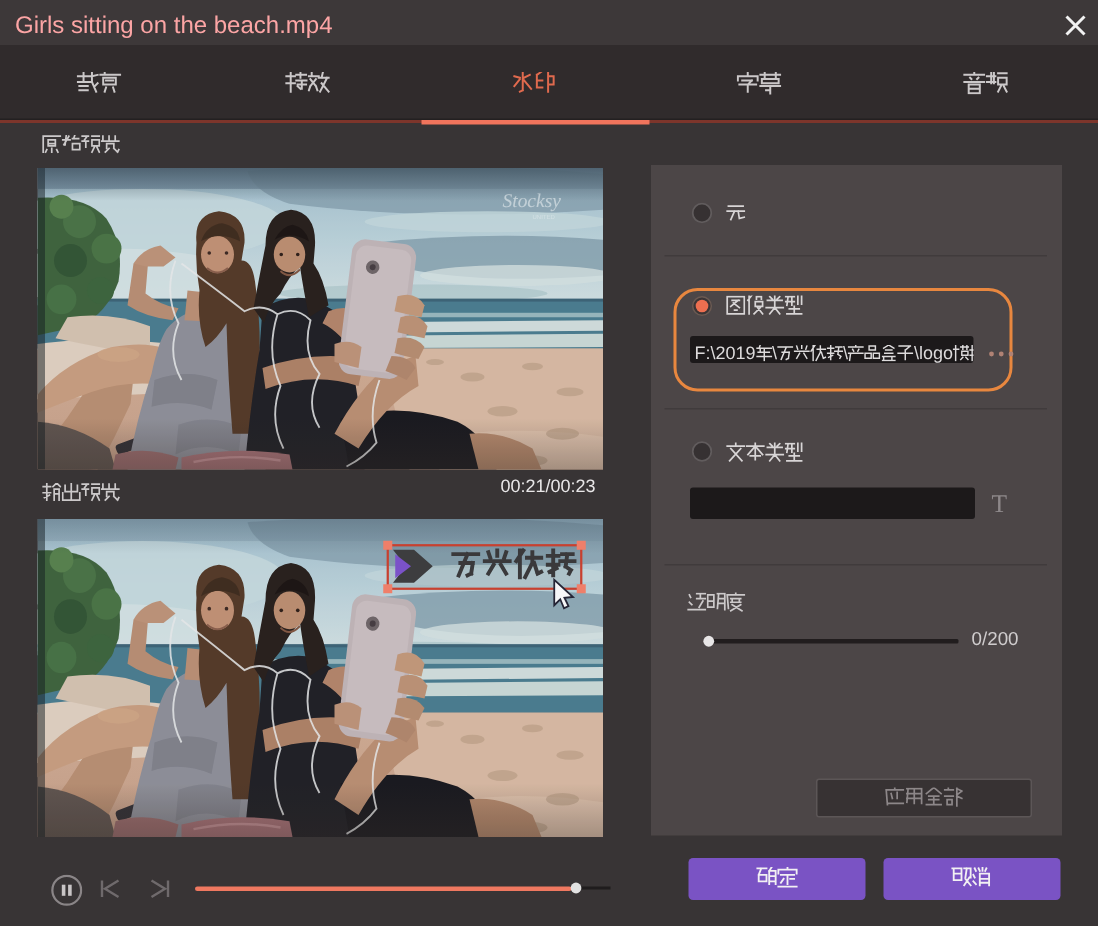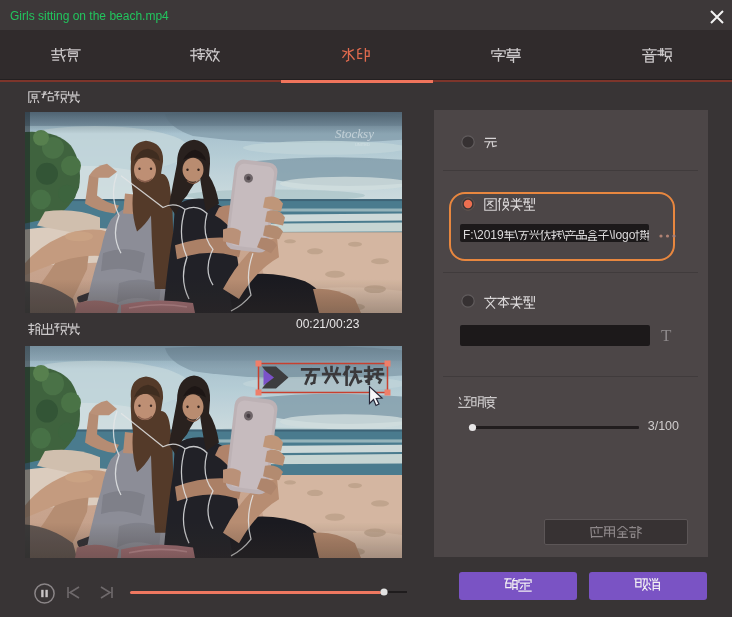--- a/index.html
+++ b/index.html
@@ -1,15 +1,15 @@
 <!DOCTYPE html>
 <html><head><meta charset="utf-8"><style>*{margin:0;padding:0;box-sizing:border-box}html,body{width:732px;height:617px;overflow:hidden;background:#383435;font-family:"Liberation Sans",sans-serif}.abs{position:absolute}</style></head><body>
 <div class="abs" style="left:0;top:0;width:732px;height:617px;background:#383435">
     <div class="abs" style="left:0;top:0;width:732px;height:30px;background:#3d3839"></div>
-    <div class="abs" style="left:10px;top:9px;font-size:12px;color:#22c55e">Girls sitting on the beach.mp4</div>
+    <div class="abs" style="left:10px;top:9px;font-size:16px;color:#fca5a5">Girls sitting on the beach.mp4</div>
     <svg class="abs" style="left:710px;top:10px" width="14" height="14" viewBox="0 0 14 14">
       <path d="M1 1 L13 13 M13 1 L1 13" stroke="#f2f2f2" stroke-width="2"></path>
     </svg>
     <div class="abs" style="left:0;top:30px;width:732px;height:50px;background:#302b2c"></div>
     <div class="abs" style="left:36px;top:48px;width:60px;text-align:center"><svg style="display:inline-block;vertical-align:0.0px" width="15" height="15" viewBox="0 0 15 15">
         <path d="M0.9 2.8L9.4 2.8M4.7 0.0L4.7 6.6M0.9 6.6L9.4 6.6M1.9 9.4L7.5 9.4M1.9 12.2L7.5 12.2M10.3 0.0L10.3 6.6M10.3 6.6L13.1 13.1M10.3 2.8L14.1 1.9M12.2 9.4L14.1 7.5" stroke="#cbc8c9" stroke-width="1.32" fill="none" stroke-linecap="square"></path>
       </svg><svg style="display:inline-block;vertical-align:0.0px" width="15" height="15" viewBox="0 0 15 15">
         <path d="M0.9 1.9L14.1 1.9M3.8 0.0L3.8 1.9M2.8 3.8L11.2 3.8M2.8 3.8L2.8 8.4M11.2 3.8L11.2 8.4M4.7 5.6L9.4 5.6M2.8 8.4L11.2 8.4M4.7 10.3L3.8 13.1M9.4 10.3L10.3 13.1" stroke="#cbc8c9" stroke-width="1.32" fill="none" stroke-linecap="square"></path>
       </svg></div>
     <div class="abs" style="left:175px;top:48px;width:60px;text-align:center"><svg style="display:inline-block;vertical-align:0.0px" width="15" height="15" viewBox="0 0 15 15">
@@ -46,21 +46,21 @@
       </svg></div>
     <div class="abs" style="left:28px;top:322px"><svg style="display:inline-block;vertical-align:0.0px" width="13" height="13" viewBox="0 0 13 13">
         <path d="M3.2 0.0L3.2 11.4M0.8 2.4L5.7 2.4M0.8 6.5L5.7 6.5M1.6 9.8L4.9 8.1M9.8 0.0L7.3 2.4M9.8 0.0L12.2 2.4M8.1 4.1L11.4 4.1M8.1 4.1L8.1 11.4M11.4 4.1L11.4 11.4M8.1 7.3L11.4 7.3" stroke="#ccc9ca" stroke-width="1.14" fill="none" stroke-linecap="square"></path>
       </svg><svg style="display:inline-block;vertical-align:0.0px" width="13" height="13" viewBox="0 0 13 13">
         <path d="M6.5 0.0L6.5 11.4M2.4 1.6L2.4 5.7M10.6 1.6L10.6 5.7M2.4 5.7L10.6 5.7M0.8 6.5L0.8 11.4M12.2 6.5L12.2 11.4M0.8 11.4L12.2 11.4" stroke="#ccc9ca" stroke-width="1.14" fill="none" stroke-linecap="square"></path>
       </svg><svg style="display:inline-block;vertical-align:0.0px" width="13" height="13" viewBox="0 0 13 13">
         <path d="M0.8 0.8L4.9 0.8M4.1 0.8L2.4 3.2M0.8 4.1L4.9 4.1M3.2 4.1L3.2 8.1M7.3 0.8L12.2 0.8M7.3 3.2L12.2 3.2M7.3 3.2L7.3 7.3M12.2 3.2L12.2 7.3M7.3 7.3L12.2 7.3M8.9 8.1L7.3 11.4M10.6 8.1L12.2 11.4" stroke="#ccc9ca" stroke-width="1.14" fill="none" stroke-linecap="square"></path>
       </svg><svg style="display:inline-block;vertical-align:0.0px" width="13" height="13" viewBox="0 0 13 13">
         <path d="M1.6 0.8L1.6 3.2M5.7 0.8L5.7 3.2M9.8 0.8L9.8 3.2M0.8 4.1L12.2 4.1M4.1 5.7L8.9 5.7M4.1 5.7L4.1 8.9M8.9 5.7L8.9 8.9M5.7 8.9L3.2 11.4M8.9 8.9L11.4 11.4M11.4 11.4L12.2 9.8" stroke="#ccc9ca" stroke-width="1.14" fill="none" stroke-linecap="square"></path>
       </svg></div>
-    <div class="abs" style="left:296px;top:317px;width:101px;font-size:12px;color:#e9e7e8">00:21/00:23</div>
+    <div class="abs" style="left:296px;top:317px;width:101px;text-align:right;font-size:12px;color:#e9e7e8">00:21/00:23</div>
     <svg class="abs" style="left:25px;top:112px" width="377" height="201" viewBox="0 0 377 202" preserveAspectRatio="none">
       <defs>
         <linearGradient id="p1sky" x1="0" y1="0" x2="0" y2="1">
           <stop offset="0" stop-color="#a2c0cf"></stop>
           <stop offset="0.6" stop-color="#c1d7de"></stop>
           <stop offset="1" stop-color="#d5e3e4"></stop>
         </linearGradient>
         <linearGradient id="p1sand" x1="0" y1="0" x2="0" y2="1">
           <stop offset="0" stop-color="#d3ac93"></stop>
           <stop offset="1" stop-color="#c9a087"></stop>
@@ -355,21 +355,21 @@
         <path d="M1.6 1.6L2.4 3.2M1.6 6.5L3.2 8.1M0.8 11.4L12.2 11.4M6.5 0.8L12.2 0.8M8.9 0.8L8.9 4.1M6.5 4.1L12.2 4.1M10.6 5.7L8.1 9.8" stroke="#ccc9ca" stroke-width="1.14" fill="none" stroke-linecap="square"></path>
       </svg><svg style="display:inline-block;vertical-align:0.0px" width="13" height="13" viewBox="0 0 13 13">
         <path d="M0.8 1.6L4.9 1.6M0.8 1.6L0.8 9.8M4.9 1.6L4.9 9.8M0.8 5.7L4.9 5.7M0.8 9.8L4.9 9.8M7.3 0.8L12.2 0.8M8.1 0.8L7.3 10.6M12.2 0.8L12.2 11.4M8.1 4.1L12.2 4.1M8.1 7.3L12.2 7.3" stroke="#ccc9ca" stroke-width="1.14" fill="none" stroke-linecap="square"></path>
       </svg><svg style="display:inline-block;vertical-align:0.0px" width="13" height="13" viewBox="0 0 13 13">
         <path d="M6.5 0.0L6.5 1.6M0.8 1.6L12.2 1.6M0.8 1.6L1.6 10.6M3.2 4.1L9.8 4.1M4.1 4.1L4.1 6.5M8.9 4.1L8.9 6.5M3.2 6.5L9.8 6.5M9.8 8.1L3.2 12.2M4.1 8.1L10.6 12.2" stroke="#ccc9ca" stroke-width="1.14" fill="none" stroke-linecap="square"></path>
       </svg></div>
     <div class="abs" style="left:470px;top:426.3px;width:169px;height:2.4px;background:#211d1e;border-radius:1px"></div>
     <svg class="abs" style="left:466px;top:421px" width="13" height="13">
       <circle cx="6.5" cy="6.5" r="3.6" fill="#e8e6e7"></circle>
     </svg>
-    <div class="abs" style="left:629px;top:419px;width:50px;text-align:right;font-size:12.5px;color:#cfcccd">3/100</div>
+    <div class="abs" style="left:629px;top:419px;width:50px;text-align:right;font-size:12.5px;color:#cfcccd">0/200</div>
     <div class="abs" style="left:544px;top:519px;width:144px;height:26px;background:#373233;border:1px solid #5c5657;border-radius:2px;text-align:center;padding-top:5px"><svg style="display:inline-block;vertical-align:0.0px" width="13" height="13" viewBox="0 0 13 13">
         <path d="M6.5 0.0L6.5 1.6M0.8 1.6L12.2 1.6M0.8 1.6L1.6 11.4M4.1 4.1L4.9 7.3M8.1 3.2L8.1 7.3M1.6 10.6L12.2 10.6" stroke="#8d8789" stroke-width="1.14" fill="none" stroke-linecap="square"></path>
       </svg><svg style="display:inline-block;vertical-align:0.0px" width="13" height="13" viewBox="0 0 13 13">
         <path d="M1.6 0.8L11.4 0.8M2.4 0.8L1.6 9.8M11.4 0.8L11.4 10.6M1.6 4.1L11.4 4.1M1.6 7.3L11.4 7.3M6.5 0.8L6.5 10.6" stroke="#8d8789" stroke-width="1.14" fill="none" stroke-linecap="square"></path>
       </svg><svg style="display:inline-block;vertical-align:0.0px" width="13" height="13" viewBox="0 0 13 13">
         <path d="M6.5 0.0L1.6 4.1M6.5 0.0L11.4 4.1M3.2 5.7L9.8 5.7M6.5 5.7L6.5 11.4M3.2 8.1L9.8 8.1M1.6 11.4L11.4 11.4" stroke="#8d8789" stroke-width="1.14" fill="none" stroke-linecap="square"></path>
       </svg><svg style="display:inline-block;vertical-align:0.0px" width="13" height="13" viewBox="0 0 13 13">
         <path d="M3.2 0.0L3.2 1.6M0.8 1.6L6.5 1.6M0.8 5.7L6.5 5.7M2.4 8.1L5.7 8.1M2.4 8.1L2.4 11.4M5.7 8.1L5.7 11.4M2.4 11.4L5.7 11.4M8.9 0.0L8.9 12.2M8.9 0.8L12.2 2.4M12.2 2.4L8.9 4.9M8.9 5.7L12.2 7.3" stroke="#8d8789" stroke-width="1.14" fill="none" stroke-linecap="square"></path>
       </svg></div>
     <svg class="abs" style="left:34px;top:583px" width="21" height="21" viewBox="0 0 21 21">

